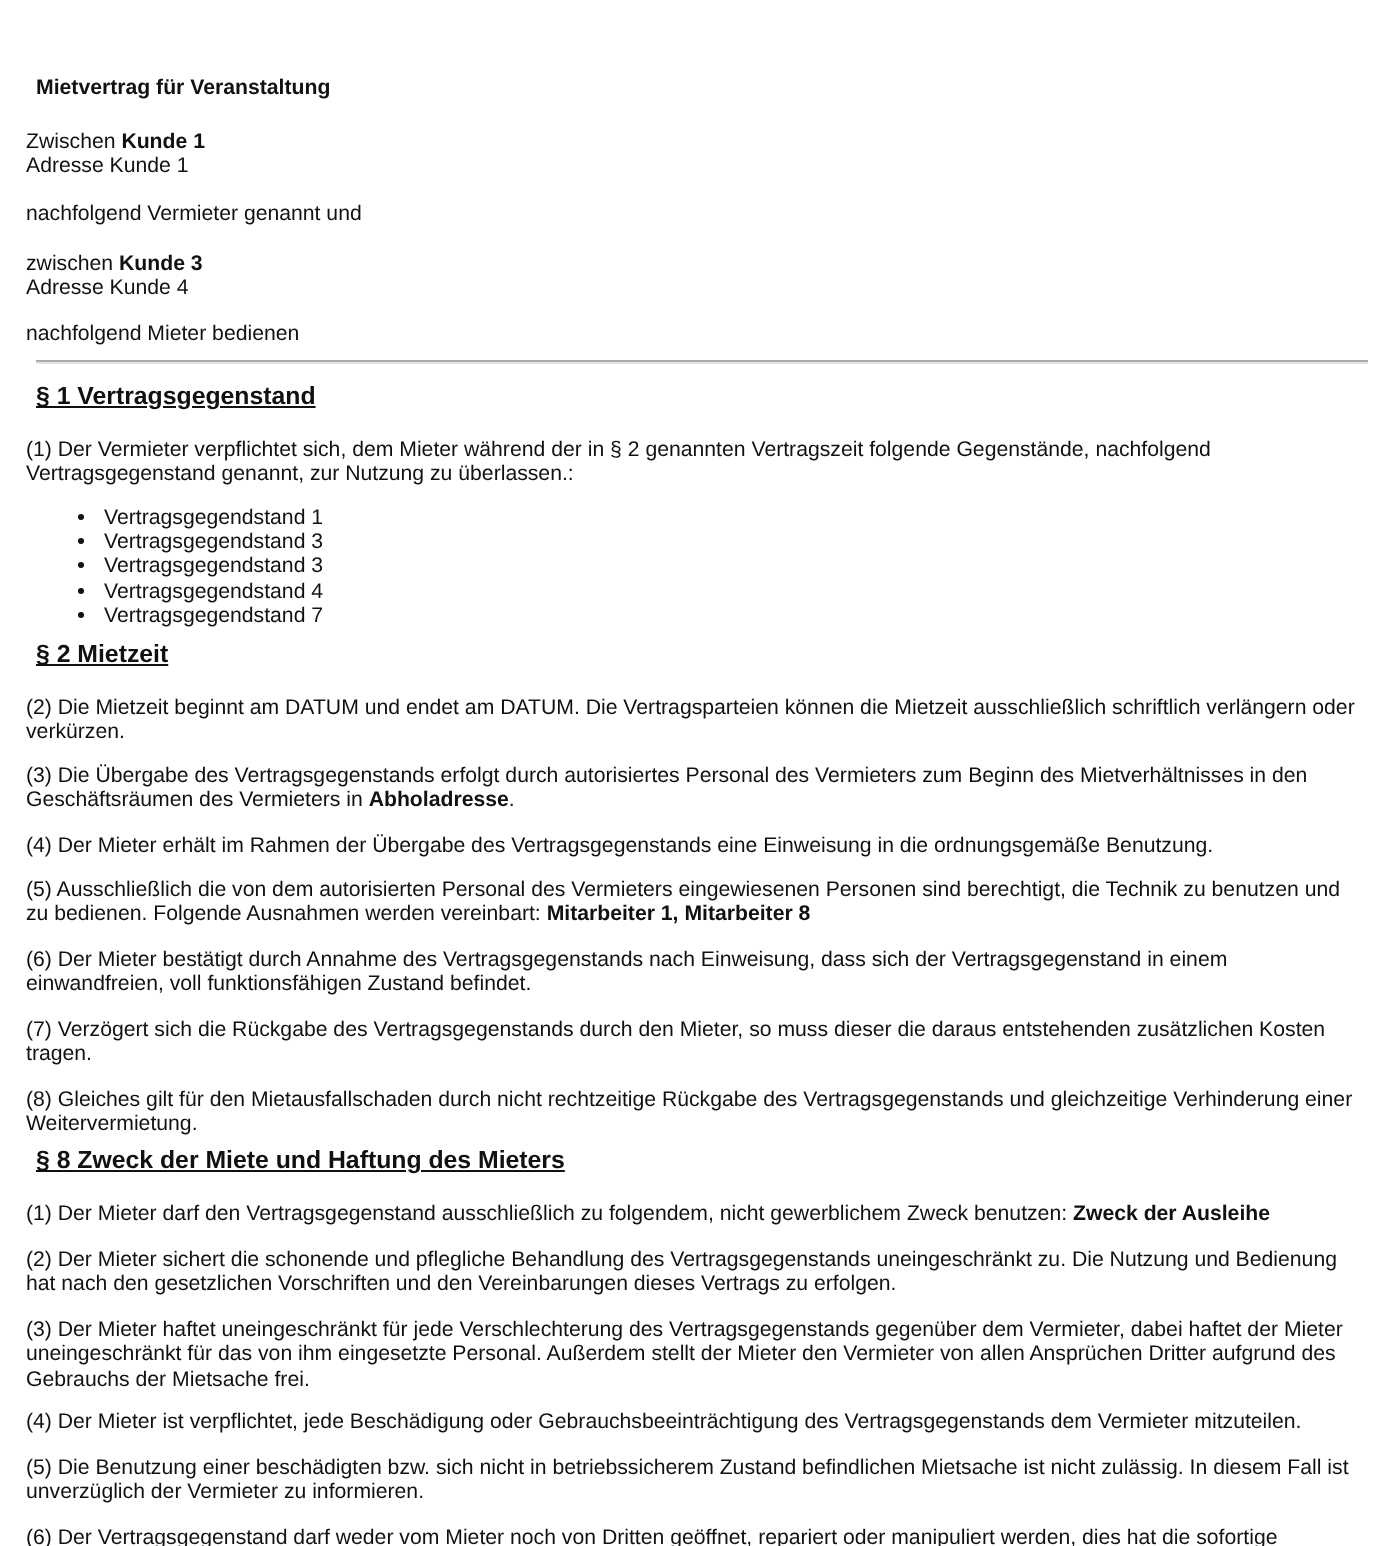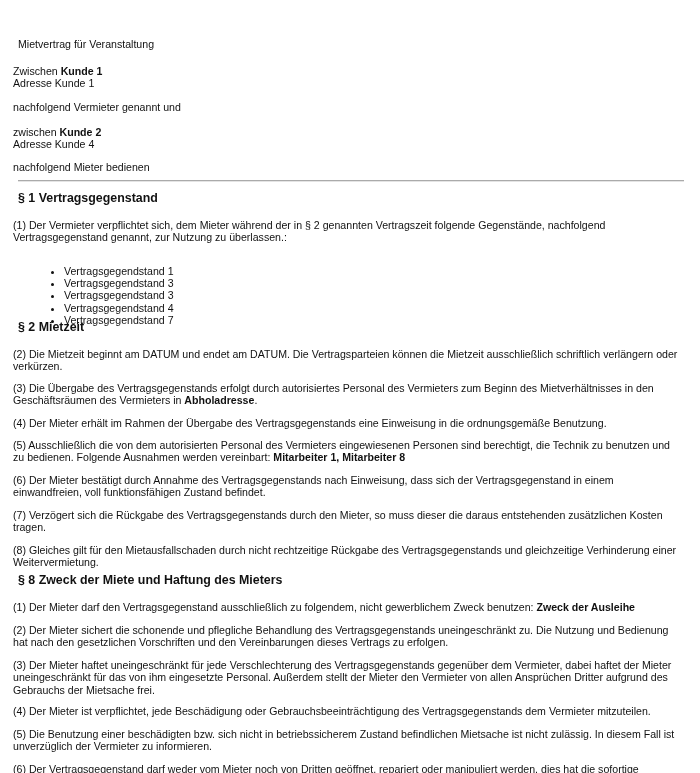--- a/index.html
+++ b/index.html
@@ -2,43 +2,43 @@
 <html><head>
 <meta charset="utf-8">
 <style>
   html, body { margin: 0; padding: 0; background: #ffffff; }
   body {
     width: 700px; height: 773px; overflow: hidden;
     font-family: "Liberation Sans", sans-serif;
     font-size: 10.6px; color: #111; line-height: 12.4px;
   }
   .page { position: relative; padding: 0 18px 0 18px; }
-  .title { position: absolute; left: 18px; top: 38px; font-weight: normal; }
+  .title { position: absolute; left: 18px; top: 38px; font-weight: bold; }
   .p { position: absolute; left: 9px; right: 16px; margin: 4px; }
   b { font-weight: bold; }
   .hr { position: absolute; left: 18px; right: 16px; top: 180px; height: 0; border-top: 1px solid #aaa; border-bottom: 1px solid #e4e4e4; }
-  .h { position: absolute; left: 18px; font-weight: bold; margin: 0; }
-  ul.items { position: absolute; left: 18px; top: 249px; margin: 16px; padding-left: 30px; list-style: disc; }
+  .h { position: absolute; left: 18px; font-weight: bold; margin: 0; text-decoration: underline; }
+  ul.items { position: absolute; left: 18px; top: 249px; margin: 4px; padding-left: 30px; list-style: disc; }
   ul.items li { height: 12.2px; }
 </style>
 </head>
 <body>
 
 <div class="page">
 
   <div class="title">Mietvertrag für Veranstaltung</div>
 
   <p class="p" style="top:61px">
     <span>Zwischen </span><b>Kunde 1</b><br>
     <span>Adresse Kunde 1</span>
   </p>
   <p class="p" style="top:97px">nachfolgend Vermieter genannt und</p>
 
   <p class="p" style="top:122px">
-    <span>zwischen </span><b>Kunde 2</b><br>
+    <span>zwischen </span><b>Kunde 3</b><br>
     <span>Adresse Kunde 4</span>
   </p>
   <p class="p" style="top:157px">nachfolgend Mieter bedienen</p>
 
   <div class="hr"></div>
 
   <h3 class="h" style="top:192px">§ 1 Vertragsgegenstand</h3>
   <p class="p" style="top:215px">(1) Der Vermieter verpflichtet sich, dem Mieter während der in § 2 genannten Vertragszeit folgende Gegenstände, nachfolgend Vertragsgegenstand genannt, zur Nutzung zu überlassen.:</p>
   <ul class="items">
     <li>Vertragsgegendstand 1</li>

